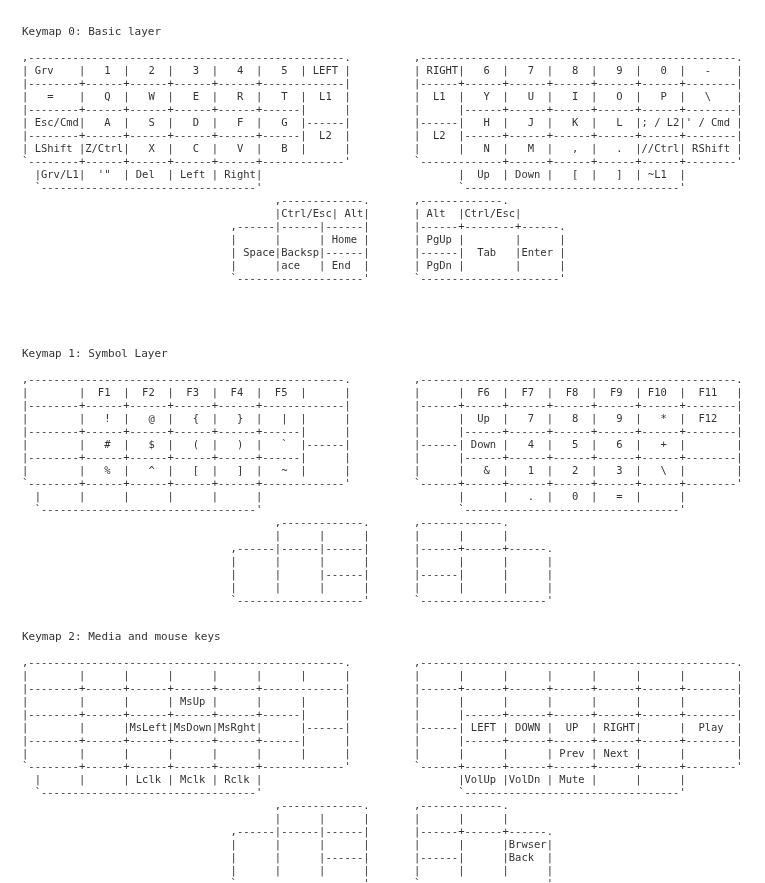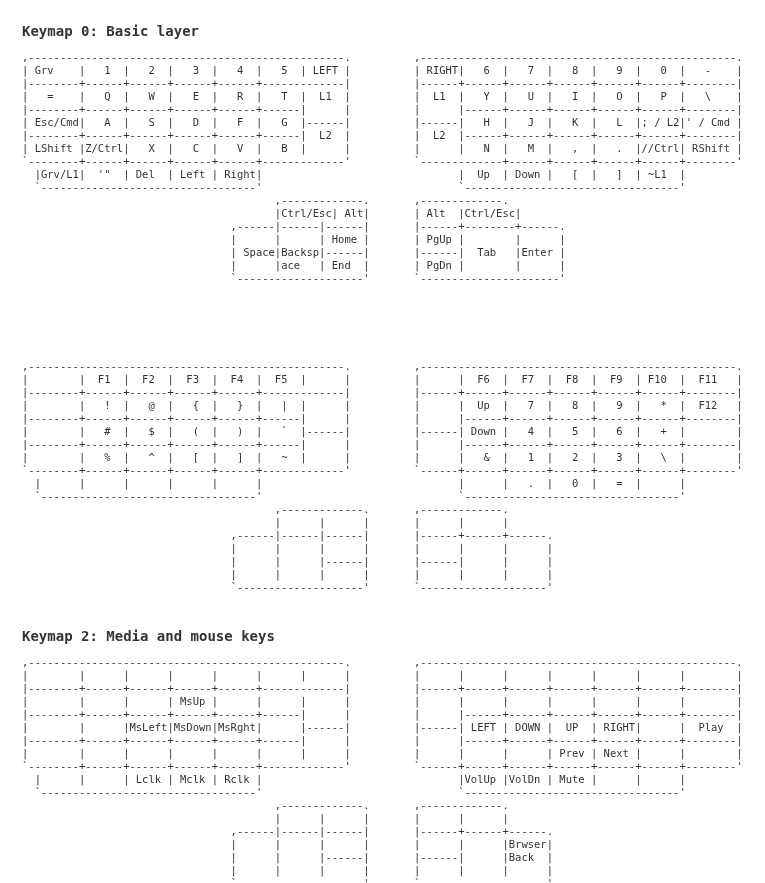--- a/index.html
+++ b/index.html
@@ -18,24 +18,24 @@
     color: #333333;
   }
   .keymap-section {
     position: absolute;
     left: 22px;
   }
   #section-0 { top: 25px; }
   #section-1 { top: 347px; }
   #section-2 { top: 607px; margin-top: 23px; }
   .keymap-title {
-    font-size: 14px;
+    font-size: 11px;
     line-height: 13px;
     white-space: pre;
-    font-weight: bold;
+    font-weight: normal;
     margin: 0;
   }
   pre.keymap-art {
     margin: 13px 0 0 0;
     padding: 0;
     font-family: "DejaVu Sans Mono", "Liberation Mono", monospace;
     font-size: 10.5px;
     line-height: 13px;
     white-space: pre;
   }
@@ -61,20 +61,21 @@
                                         ,-------------.       ,-------------.
                                         |Ctrl/Esc| Alt|       | Alt  |Ctrl/Esc|
                                  ,------|------|------|       |------+--------+------.
                                  |      |      | Home |       | PgUp |        |      |
                                  | Space|Backsp|------|       |------|  Tab   |Enter |
                                  |      |ace   | End  |       | PgDn |        |      |
                                  `--------------------'       `----------------------'</pre>
   </div>
 
   <div class="keymap-section" id="section-1">
+    <div class="keymap-title">Keymap 1: Symbol Layer</div>
     <pre class="keymap-art">,--------------------------------------------------.          ,--------------------------------------------------.
 |        |  F1  |  F2  |  F3  |  F4  |  F5  |      |          |      |  F6  |  F7  |  F8  |  F9  | F10  |  F11   |
 |--------+------+------+------+------+-------------|          |------+------+------+------+------+------+--------|
 |        |   !  |   @  |   {  |   }  |   |  |      |          |      |  Up  |   7  |   8  |   9  |   *  |  F12   |
 |--------+------+------+------+------+------|      |          |      |------+------+------+------+------+--------|
 |        |   #  |   $  |   (  |   )  |   `  |------|          |------| Down |   4  |   5  |   6  |   +  |        |
 |--------+------+------+------+------+------|      |          |      |------+------+------+------+------+--------|
 |        |   %  |   ^  |   [  |   ]  |   ~  |      |          |      |   &amp;  |   1  |   2  |   3  |   \  |        |
 `--------+------+------+------+------+-------------'          `------+------+------+------+------+------+--------'
   |      |      |      |      |      |                               |      |   .  |   0  |   =  |      |

